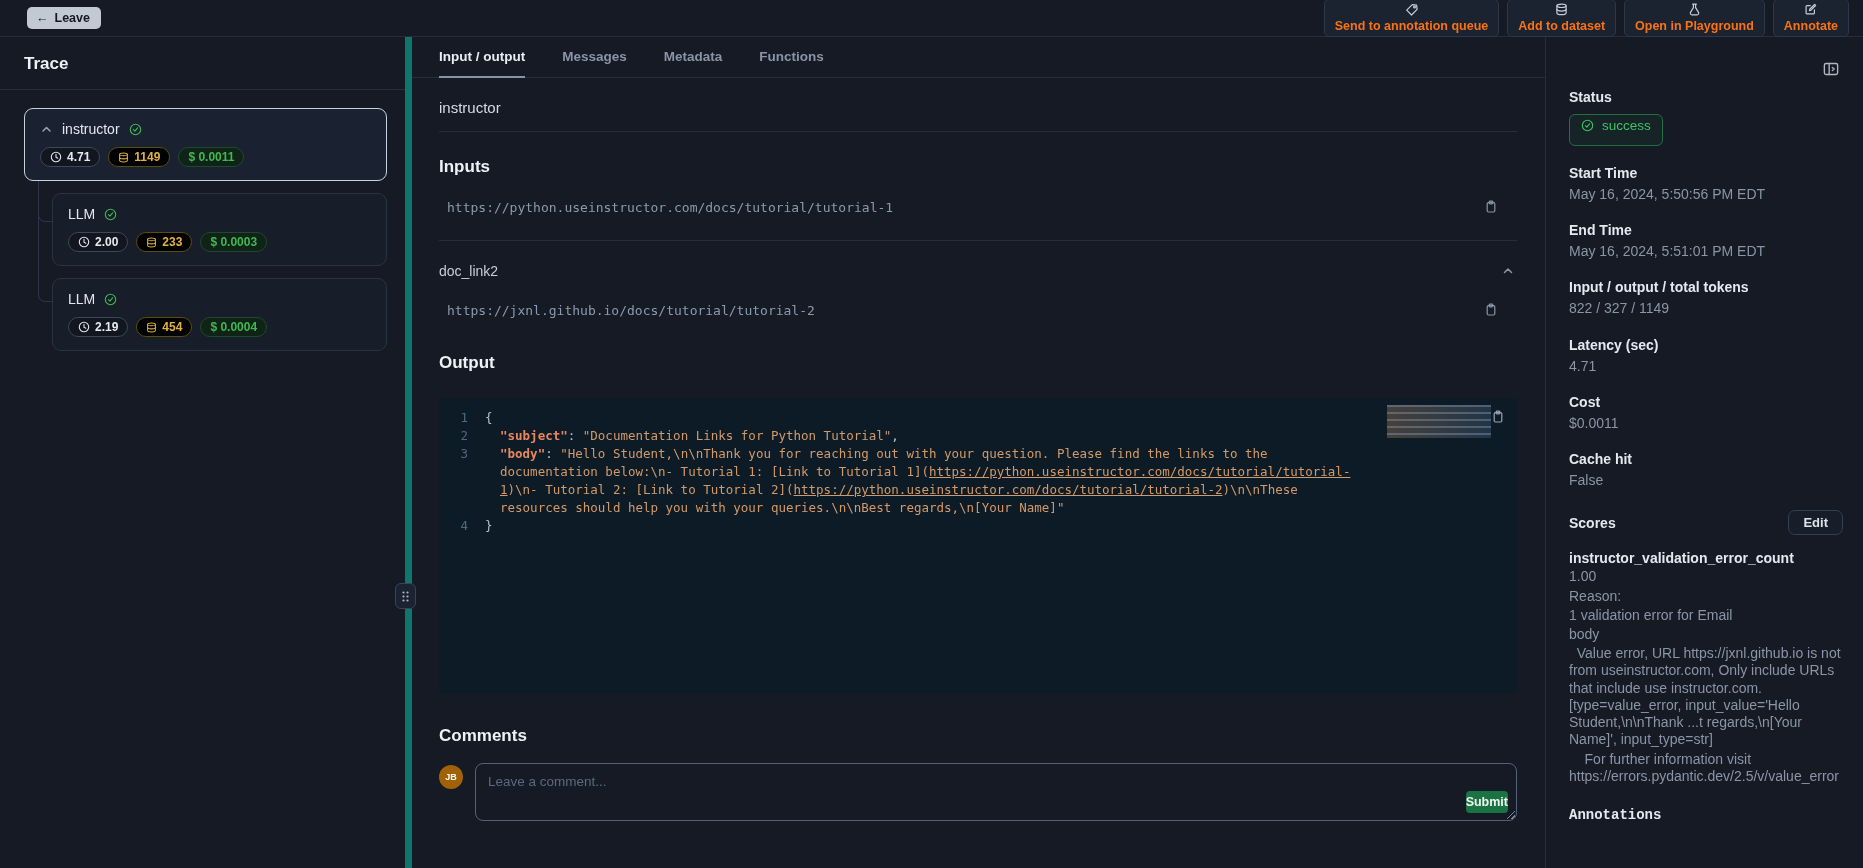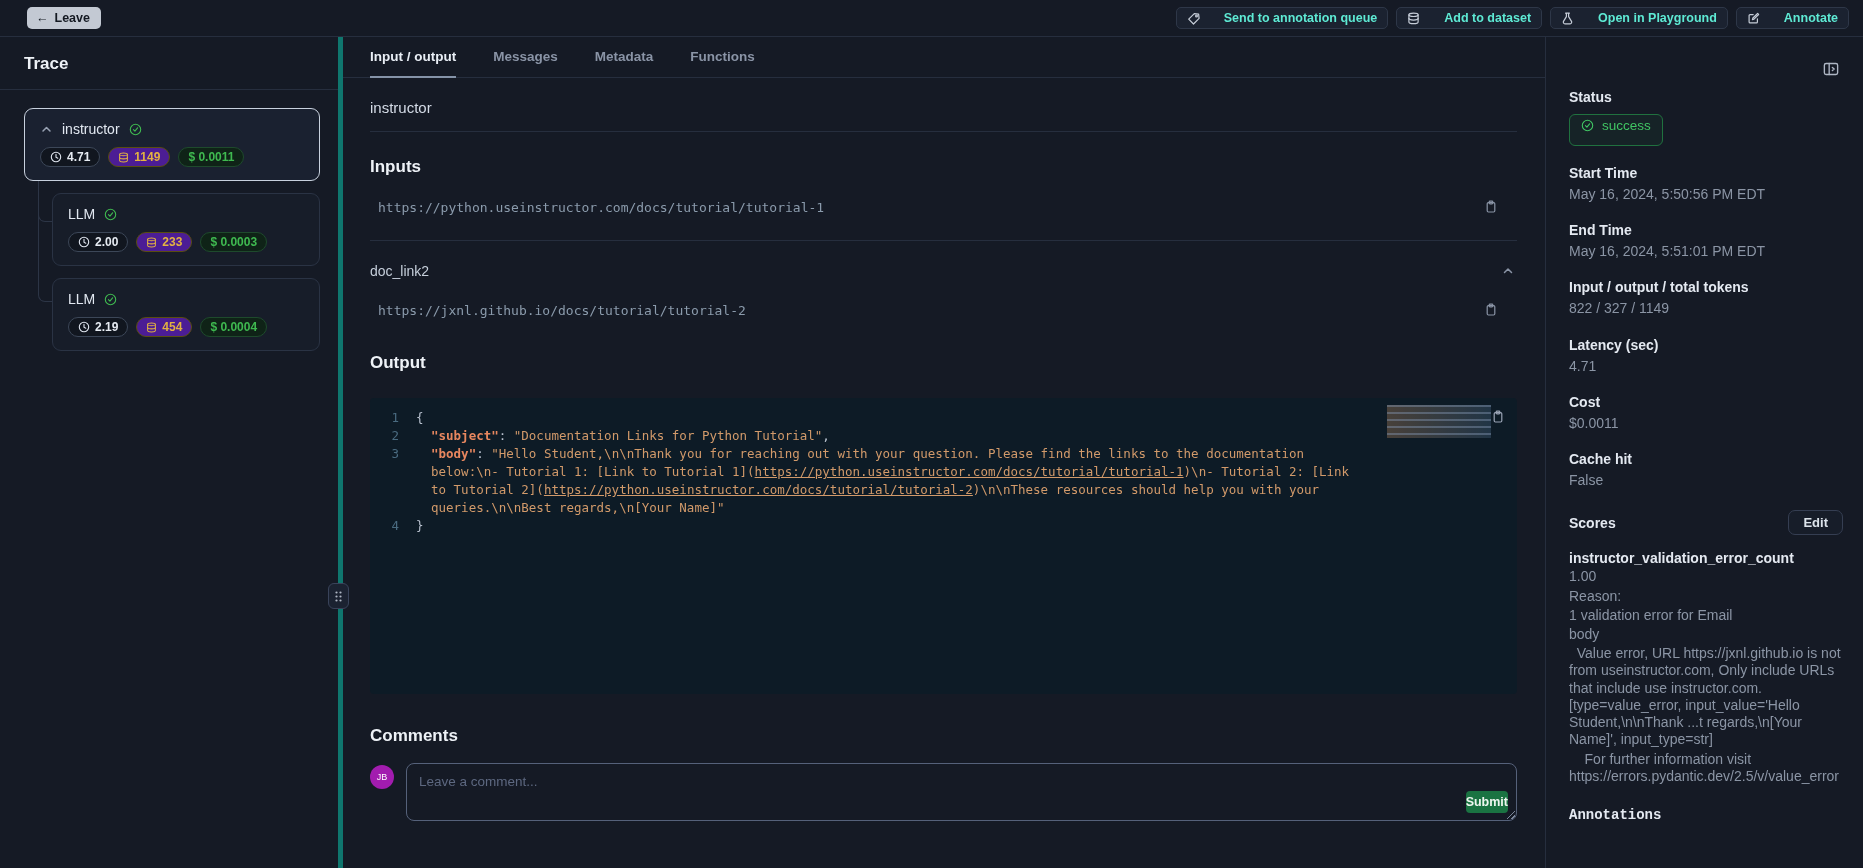--- a/index.html
+++ b/index.html
@@ -11,45 +11,45 @@
   }
   svg { display:block; }
 
   
   .topbar { height:37px; display:flex; align-items:center; justify-content:space-between;
     padding:0 14px 0 27px; border-bottom:1px solid #262e3e; }
   .back-btn { display:inline-flex; align-items:center; gap:6px; background:#c3c9d3; color:#141922;
     border:none; border-radius:5px; padding:4px 11px 4px 9px; font-size:12.5px; font-weight:700; cursor:pointer;
     font-family:"Liberation Sans", sans-serif; }
   .topbar-actions { display:flex; gap:8px; }
-  .tb-btn { display:inline-flex; align-items:center; gap:24px; background:#1b2230; color:#5eead4;
+  .tb-btn { display:inline-flex; align-items:center; gap:3px; background:#1b2230; color:#f97316;
     border:1px solid #2e3748; border-radius:5px; padding:3px 10px; font-size:12.5px; font-weight:600; cursor:pointer;
-    font-family:"Liberation Sans", sans-serif; }
+    font-family:"Liberation Sans", sans-serif;flex-direction:column; }
   .tb-btn svg { stroke:#c6cdd8; }
 
   
   .layout { display:flex; height:831px; }
-  .sidebar { width:343px; flex:none; border-right:5px solid #0f766e; position:relative; }
+  .sidebar { width:412px; flex:none; border-right:7px solid #0f766e; position:relative; }
   .main { flex:1; min-width:0; display:flex; flex-direction:column; }
   .details { width:318px; flex:none; border-left:1px solid #262e3e; padding:10px 20px 0 23px; overflow:hidden; }
 
   
   .trace-title { font-size:17px; font-weight:700; color:#eef2f7; padding:17px 24px 15px; border-bottom:1px solid #262e3e; }
   .tree { position:relative; padding:18px 18px 0 24px; }
   .node { position:relative; z-index:1; background:#171d29; border:1px solid #2a3344; border-radius:9px;
     padding:12px 14px 13px 15px; margin-bottom:12px; cursor:pointer; }
   .node.selected { background:#1a2130; border-color:#c8d1de; }
   .node.child { margin-left:28px; }
   .node-top { display:flex; align-items:center; gap:9px; }
   .node-name { font-size:14px; color:#e2e8f1; }
   .badges { display:flex; gap:8px; margin-top:10px; }
   .b { display:inline-flex; align-items:center; gap:5px; height:20px; padding:0 9px; border-radius:10px;
     font-size:12px; font-weight:600; }
   .b-lat { background:#11161f; border:1px solid #3c4758; color:#e6ebf2; }
-  .b-tok { background:#4c1d95; border:1px solid #5a4d10; color:#e3b341; }
+  .b-tok { background:#000000; border:1px solid #5a4d10; color:#e3b341; }
   .b-cost { background:#0f2317; border:1px solid #1e4a2c; color:#3fb950; }
   .conn { position:absolute; left:38px; width:15px; border-left:1px solid #2c3546; border-bottom:1px solid #2c3546;
     border-bottom-left-radius:7px; z-index:0; }
   .grip { position:absolute; right:-11px; top:546px; width:21px; height:26px; background:#1b2231;
     border:1px solid #39435a; border-radius:6px; display:flex; align-items:center; justify-content:center; z-index:5; cursor:col-resize; }
 
   
   .tabs { display:flex; gap:37px; height:41px; padding-left:27px; border-bottom:1px solid #262e3e; flex:none; }
   .tab { display:flex; align-items:center; font-size:13.5px; font-weight:600; color:#8a94a6;
     border-bottom:2px solid transparent; margin-bottom:-1px; cursor:pointer; }
@@ -81,22 +81,22 @@
   .tk-u { color:#d29a6a; text-decoration:underline; }
   .minimap { position:absolute; top:7px; right:26px; width:104px; height:33px; opacity:.85;
     background:
       repeating-linear-gradient(180deg, rgba(150,170,200,.45) 0 2px, rgba(13,27,38,0) 2px 7px),
       linear-gradient(90deg, rgba(210,154,106,.35), rgba(110,150,190,.25));
     cursor:pointer; }
   .code-copy { position:absolute; top:10px; right:10px; }
 
   
   .comments-row { display:flex; align-items:flex-start; margin-top:17px; padding-bottom:24px; }
-  .avatar { flex:none; width:24px; height:24px; border-radius:50%; background:#a21caf; color:#fff;
-    font-size:9px; font-weight:400; display:flex; align-items:center; justify-content:center; margin-top:2px; }
+  .avatar { flex:none; width:24px; height:24px; border-radius:50%; background:#a16207; color:#fff;
+    font-size:9px; font-weight:700; display:flex; align-items:center; justify-content:center; margin-top:2px; }
   .comment-box { position:relative; flex:1; margin-left:12px; border:1px solid #55617a; border-radius:8px; height:58px; }
   .comment-box textarea { width:100%; height:100%; background:transparent; border:none; resize:none; outline:none;
     color:#dfe5ee; font-family:"Liberation Sans", sans-serif; font-size:13.5px; padding:10px 12px; }
   .comment-box textarea::placeholder { color:#5d6880; }
   .submit-btn { position:absolute; right:8px; bottom:7px; background:#1a7342; color:#eef6ef; border:none;
     border-radius:4px; padding:4px 0; font-size:12.5px; font-weight:600; cursor:pointer;
     font-family:"Liberation Sans", sans-serif; }
   .resize-handle { position:absolute; right:1px; bottom:1px; width:9px; height:9px;
     background:repeating-linear-gradient(315deg, transparent 0 2px, #7c879b 2px 3px); 
     clip-path:polygon(100% 0, 100% 100%, 0 100%); cursor:nwse-resize; }

